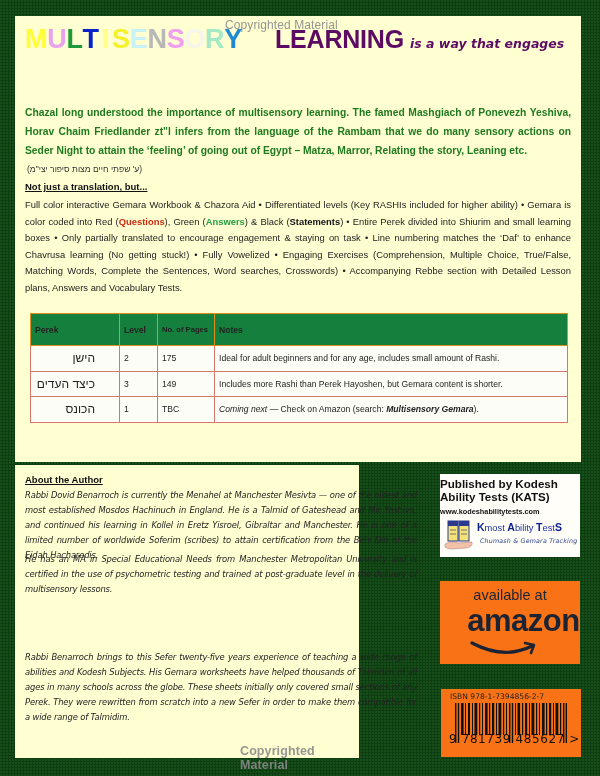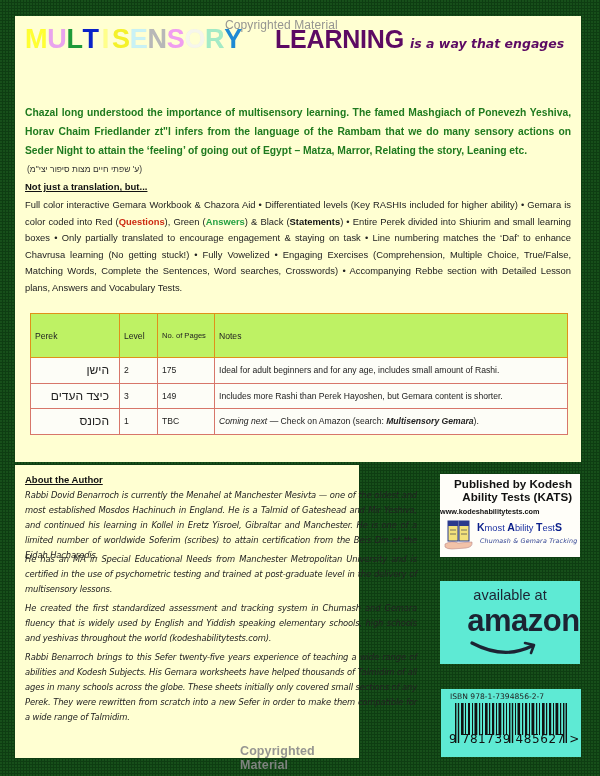--- a/index.html
+++ b/index.html
@@ -121,29 +121,29 @@
     background: #fff;
   }
   table.perek-table th,
   table.perek-table td {
     border: 1px solid #d7766a;
     text-align: left;
     padding: 0 4px;
     vertical-align: middle;
   }
   table.perek-table th {
-    background: #bef264;
-    height: 44px;
-    font-weight: normal;
+    background: #15803d;
+    height: 32px;
+    font-weight: bold;
     color: #222;
     border-color: #e0901a;
   }
   table.perek-table th.pages { font-size: 7.6px; }
   table.perek-table td { height: 25.5px; background: #fdfdf7; }
-  table.perek-table td.hebrew { font-size: 12px; padding-left: 4px; direction: rtl; text-align: right; padding-right: 10px; }
+  table.perek-table td.hebrew { font-size: 12px; padding-left: 4px; direction: rtl; text-align: right; padding-right: 24px; }
   table.perek-table .bi { font-style: italic; font-weight: bold; }
   table.perek-table .it { font-style: italic; }
 
   .author-heading {
     position: absolute;
     left: 10px; top: 9px;
     font-size: 9.5px;
     font-weight: bold;
     text-decoration: underline;
     color: #111;
@@ -159,26 +159,26 @@
     text-align: justify;
     letter-spacing: -0.15px;
   }
   #ap1 { top: 23px; }
   #ap2 { top: 87px; }
   #ap3 { top: 136px; }
   #ap4 { top: 185px; }
 
   .side-box {
     position: absolute;
-    background: #5eead4;
+    background: #f97316;
   }
   #publisher-box { left: 440px; top: 474px; width: 140px; height: 83px; background: #fffef9; }
   .pub-title {
     position: absolute; left: 0; right: 8px; top: 3px;
-    text-align: right;
+    text-align: left;
     font-family: "Liberation Sans", sans-serif;
     font-weight: 900;
     font-size: 11.6px;
     line-height: 13px;
     color: #111;
   }
   .pub-url {
     position: absolute; left: 0; right: 0; top: 33px;
     font-weight: bold;
     font-size: 7.3px;
@@ -295,21 +295,20 @@
         <td><span class="it">Coming next</span><span> —  Check on Amazon (search: </span><span class="bi">Multisensory Gemara</span><span>).</span></td>
       </tr>
     </tbody>
   </table>
 </div>
 
 <div class="panel" id="author-panel">
   <div class="author-heading">About the Author</div>
   <div class="author-para" id="ap1">Rabbi Dovid Benarroch is currently the Menahel at Manchester Mesivta — one of the oldest and most established Mosdos Hachinuch in England. He is a Talmid of Gateshead and Mir Yeshiva, and continued his learning in Kollel in Eretz Yisroel, Gibraltar and Manchester. He is one of a limited number of worldwide Soferim (scribes) to attain certification from the Beis Din of the Eidah Hacharedis.</div>
   <div class="author-para" id="ap2">He has an MA in Special Educational Needs from Manchester Metropolitan University and is certified in the use of psychometric testing and trained at post-graduate level in the delivery of multisensory lessons.</div>
-  <div class="author-para" id="ap3">He created the first standardized assessment and tracking system in Chumash and Gemara fluency that is widely used by English and Yiddish speaking elementary schools, high schools and yeshivas throughout the world (kodeshabilitytests.com).</div>
   <div class="author-para" id="ap4">Rabbi Benarroch brings to this Sefer twenty-five years experience of teaching a wide range of abilities and Kodesh Subjects. His Gemara worksheets have helped thousands of Talmidim of all ages in many schools across the globe. These sheets initially only covered small sections of any Perek. They were rewritten from scratch into a new Sefer in order to make them compatible for a wide range of Talmidim.</div>
   <div class="watermark" id="wm-bottom">Copyrighted Material</div>
 </div>
 
 <div class="side-box" id="publisher-box">
   <div class="pub-title">Published by Kodesh Ability Tests (KATS)</div>
   <div class="pub-url">www.kodeshabilitytests.com</div>
   <svg class="kats-logo" viewBox="0 0 30 34">
     <path d="M1 26 Q8 22 14 25 L28 24 Q29 29 22 30 L8 31 Q3 31 1 29 Z" fill="#f2c2a8" stroke="#b88" stroke-width="0.6"></path>
     <rect x="4" y="3" width="10" height="20" fill="#f3e27a" stroke="#2b3a8c" stroke-width="1"></rect>

